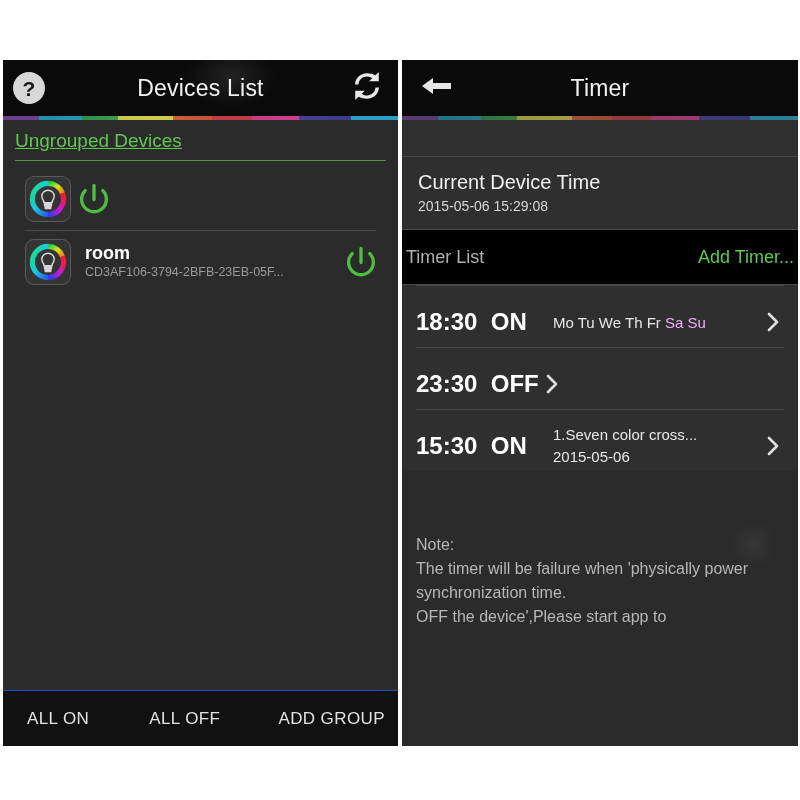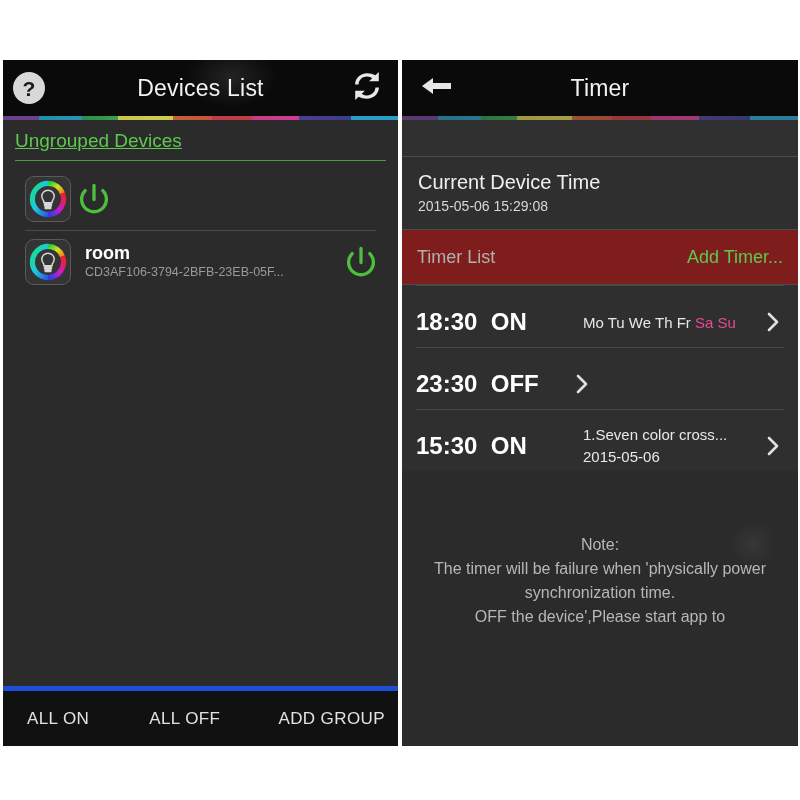--- a/index.html
+++ b/index.html
@@ -155,21 +155,21 @@
     width: 46px; height: 46px;
     display: flex; align-items: center; justify-content: center;
   }
 
   
   .bottom-bar {
     position: absolute;
     left: 0; right: 0; bottom: 0;
     height: 55px;
     background: #111111;
-    border-top: 5px solid #1d4ed8;
+    border-top: 1px solid #1d4ed8;
     display: flex;
     align-items: center;
   }
   .bottom-btn {
     color: #e2e2e2;
     font-size: 17px;
     letter-spacing: 0.4px;
     white-space: nowrap;
   }
   .bb1 { margin-left: 24px; }
@@ -191,40 +191,39 @@
     color: #f0f0f0;
     font-size: 20px;
     line-height: 1.35;
   }
   .device-time-value {
     color: #d8d8d8;
     font-size: 14px;
     line-height: 1.5;
   }
   .timerlist-bar {
-    background: #7f1d1d;
+    background: #000000;
     height: 54px;
     display: flex; align-items: center;
     justify-content: space-between;
-    padding: 0 15px;
+    padding: 0 4px;
     border-bottom: 1px solid #4a4a4a;
   }
   .timerlist-label { color: #b0b0b0; font-size: 18px; }
   .add-timer { color: #5ec84f; font-size: 18px; }
 
   
   .timer-row {
     position: relative;
     display: flex;
     align-items: center;
     height: 62px;
     padding: 12px 14px 0 14px;
     background: #2f2f2f;
     box-sizing: border-box;
-    gap: 30px;
   }
   .timer-row + .timer-row::before,
   .timer-rows .timer-row:first-child::before {
     content: "";
     position: absolute;
     left: 14px; right: 14px; top: 0;
     height: 1px;
     background: #484848;
   }
   .timer-time {
@@ -234,37 +233,36 @@
     white-space: nowrap;
     flex: 0 0 auto;
     min-width: 125px;
   }
   .timer-detail {
     flex: 1 1 auto;
     margin-left: 12px;
     min-width: 0;
   }
   .timer-days { font-size: 15px; color: #e8e8e8; white-space: nowrap; }
-  .timer-days .off { color: #ec4899; }
+  .timer-days .off { color: #f0abfc; }
   .timer-sub {
     font-size: 15px;
     color: #e8e8e8;
     line-height: 1.45;
     white-space: nowrap;
     overflow: hidden;
   }
   .chevron { flex: 0 0 auto; width: 22px; display:flex; justify-content:center; }
 
   
   .note-area {
     position: relative;
     margin-top: 62px;
     padding: 0 14px;
     background: transparent;
-    text-align: center;
   }
   .note-glow {
     position: absolute;
     right: 22px; top: -12px;
     width: 46px; height: 46px;
     border-radius: 50%;
     background: radial-gradient(ellipse at center, rgba(255,255,255,0.055) 0%, rgba(255,255,255,0) 72%);
   }
   .note-line {
     color: #b7b7b7;

